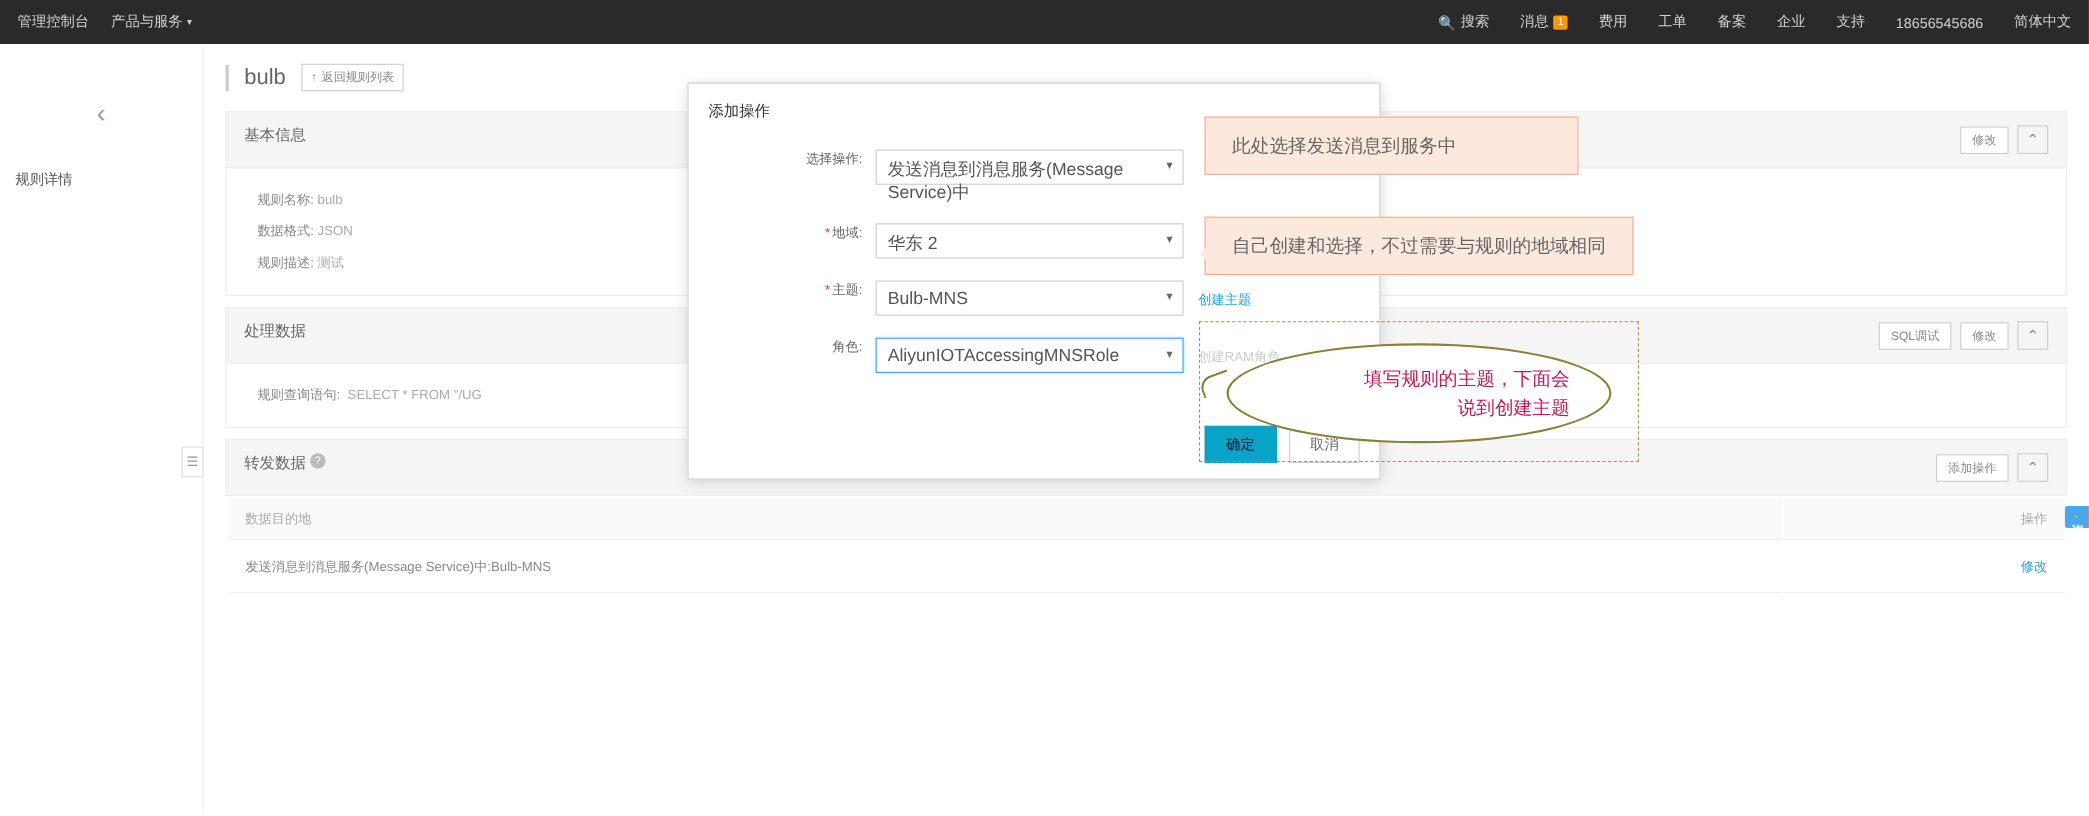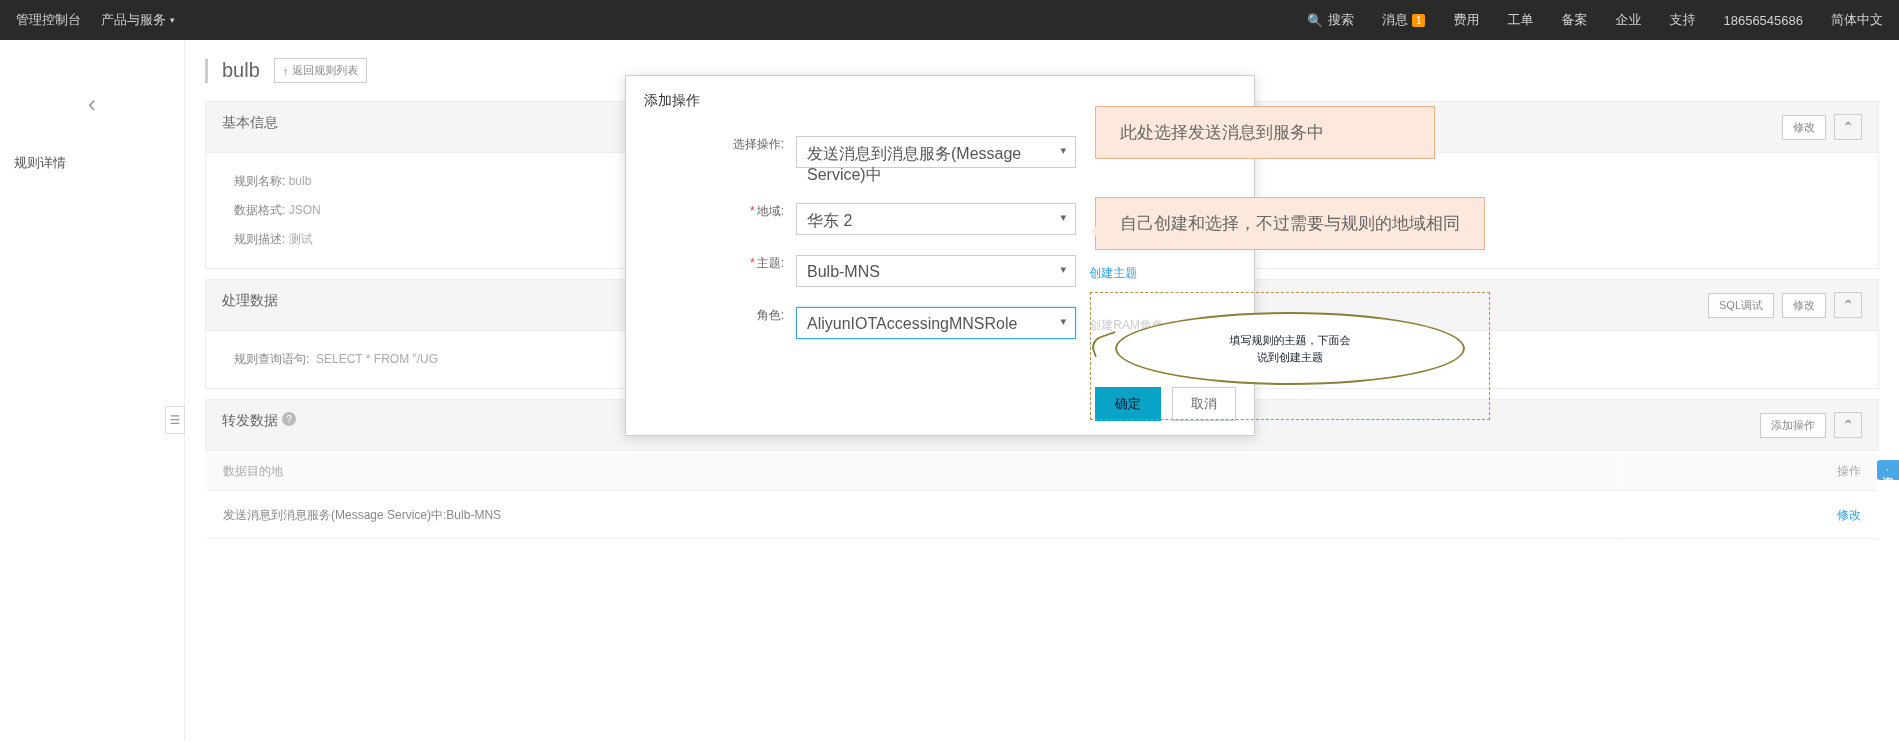--- a/index.html
+++ b/index.html
@@ -65,21 +65,21 @@
     .modal-footer { padding: 14px 18px; text-align: right; border-top: 0; }
     .btn-primary { background: #08a3c7; color: #0f172a; border: none; padding: 8px 20px; font-size: 13px; cursor: pointer; margin-right: 8px; }
     .btn-default { background: #fff; border: 1px solid #ccc; color: #666; padding: 7px 18px; font-size: 13px; cursor: pointer; }
     
     
     .callout { position: absolute; background: #fce8dc; border: 1px solid #f0b090; padding: 14px 24px; font-size: 17px; color: #666; z-index: 200; }
     .callout.c1 { top: 54px; left: 910px; width: 340px; margin-top: 12px; }
     .callout.c2 { top: 157px; left: 910px; width: 390px; }
     .callout.c2::before { content: ""; position: absolute; left: -12px; top: 50%; border: 7px solid transparent; border-right-color: #fce8dc; }
     
-    .bubble { position: absolute; border: 2px solid #8a803a; border-radius: 50%; padding: 18px 36px; font-size: 11px; color: #0f172a; text-align: center; z-index: 200; background: #fff; line-height: 1.5; }
+    .bubble { position: absolute; border: 2px solid #8a803a; border-radius: 50%; padding: 18px 36px; font-size: 17px; color: #be185d; text-align: right; z-index: 200; background: #fff; line-height: 1.5; }
     .bubble.b1 { top: 272px; left: 930px; width: 350px; }
     .bubble.b1::before { content: ""; position: absolute; left: -26px; top: 30%; width: 26px; height: 16px; border-top: 2px solid #8a803a; border-left: 2px solid #8a803a; border-radius: 12px 0 0 0; transform: rotate(-20deg); }
     .highlight-box { position: absolute; border: 1px dashed #b09050; z-index: 150; pointer-events: none; }
     .hb1 { top: 252px; left: 905px; width: 400px; height: 128px; }
     
     
     .dock-handle { position: absolute; left: 165px; top: 406px; width: 20px; height: 28px; background: #fff; border: 1px solid #ddd; display: flex; align-items: center; justify-content: center; color: #999; z-index: 50; }
     
     
     .float-tab { position: fixed; right: 0; top: 460px; width: 22px; background: #4aa8e8; color: #fff; font-size: 11px; padding: 8px 4px; writing-mode: vertical-rl; text-align: center; border-radius: 3px 0 0 3px; }

